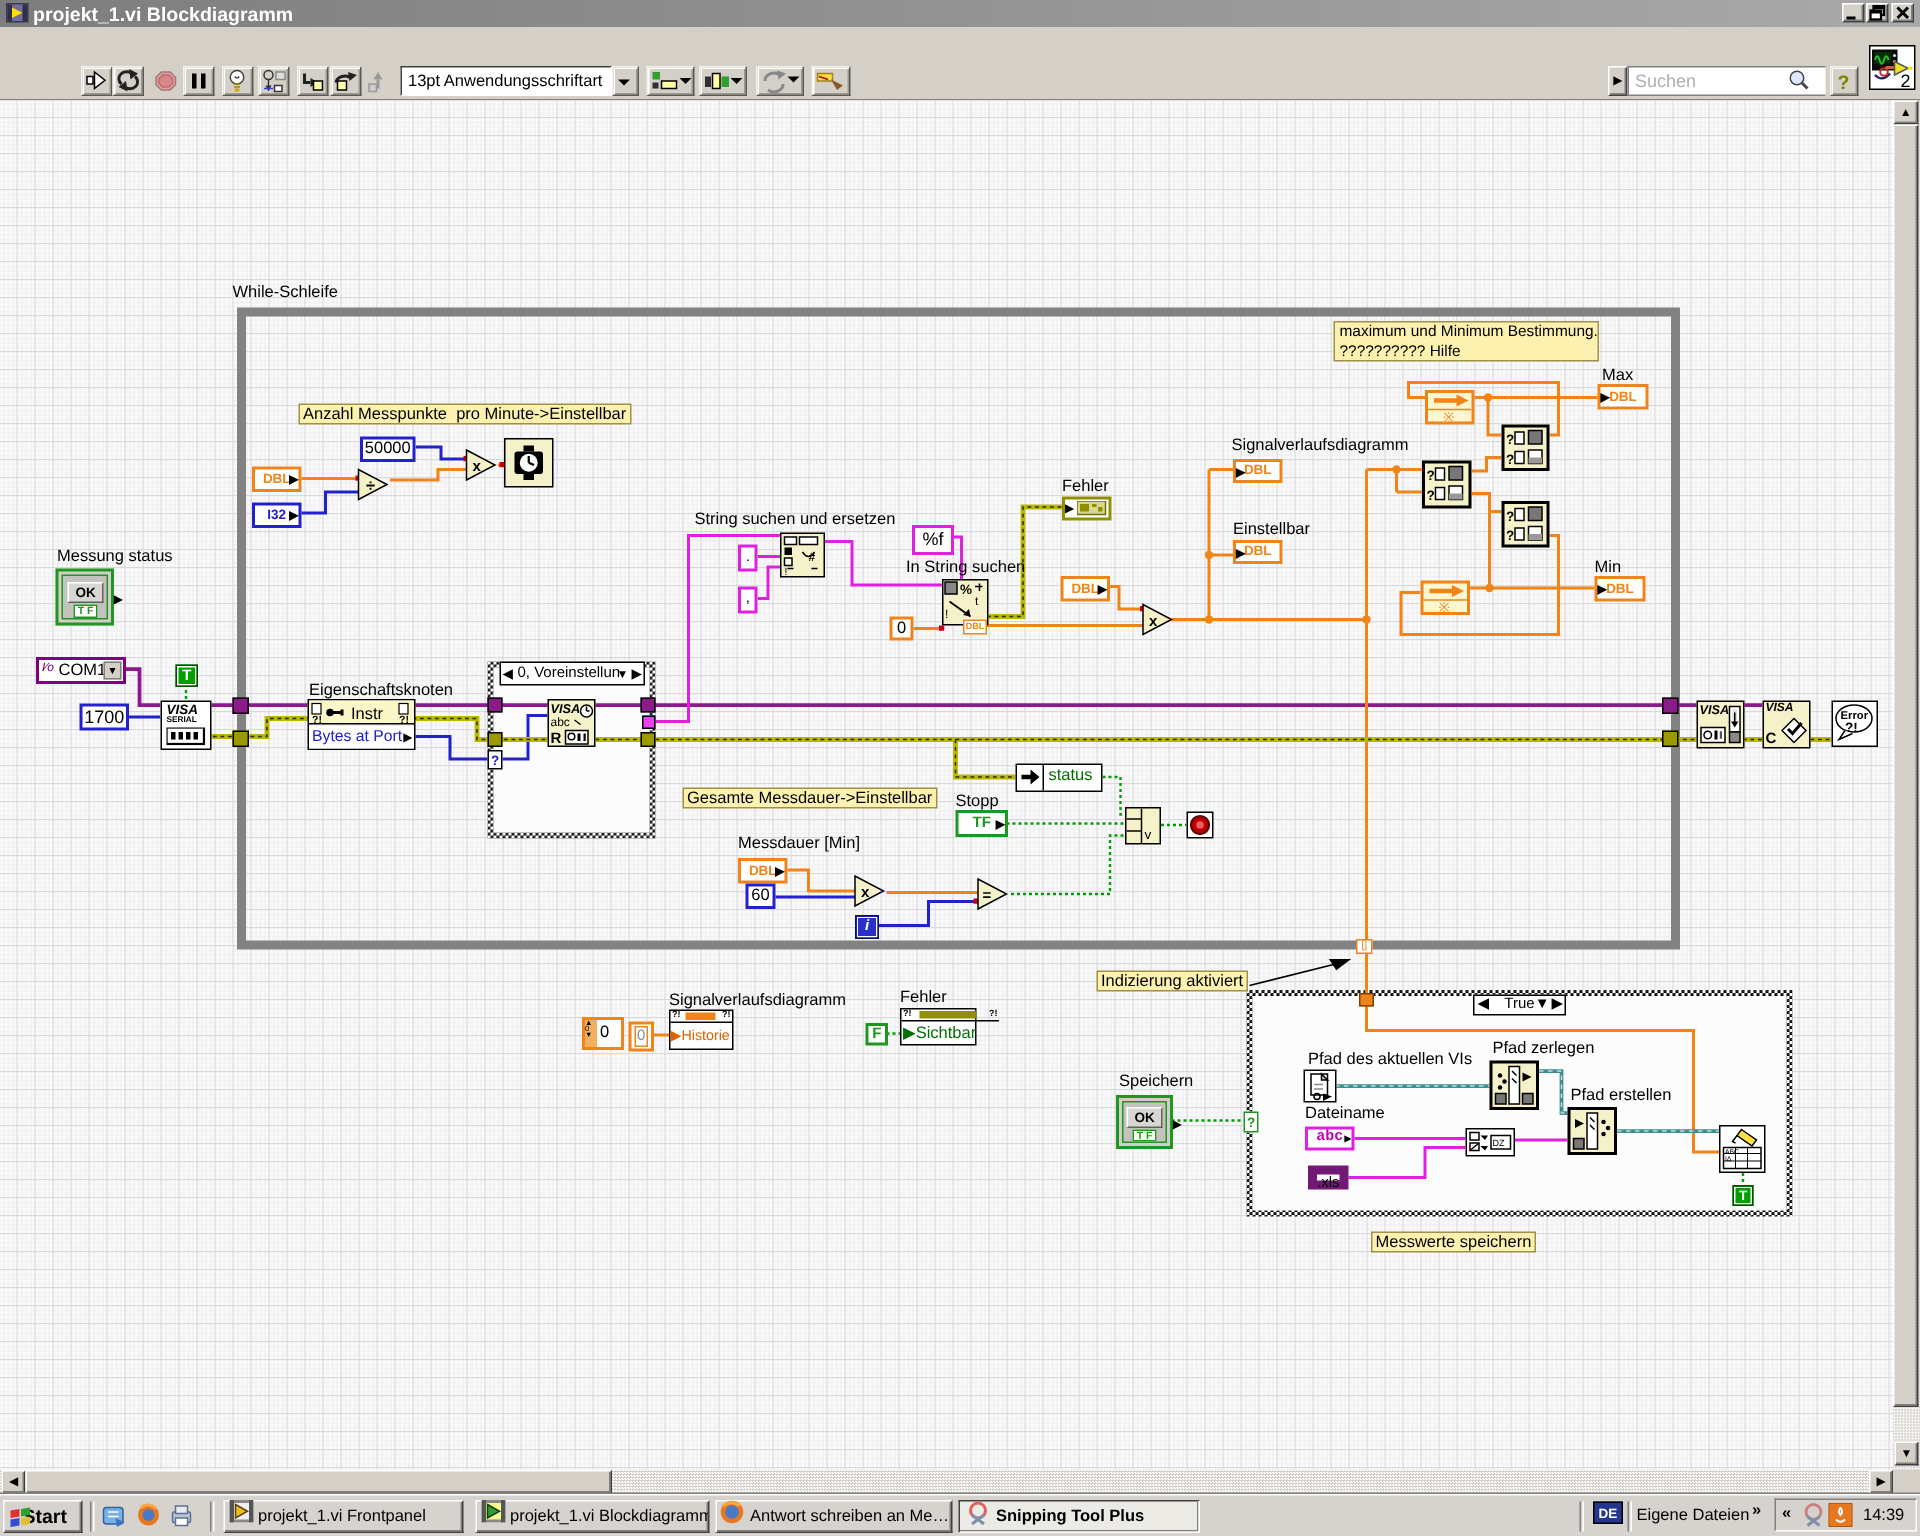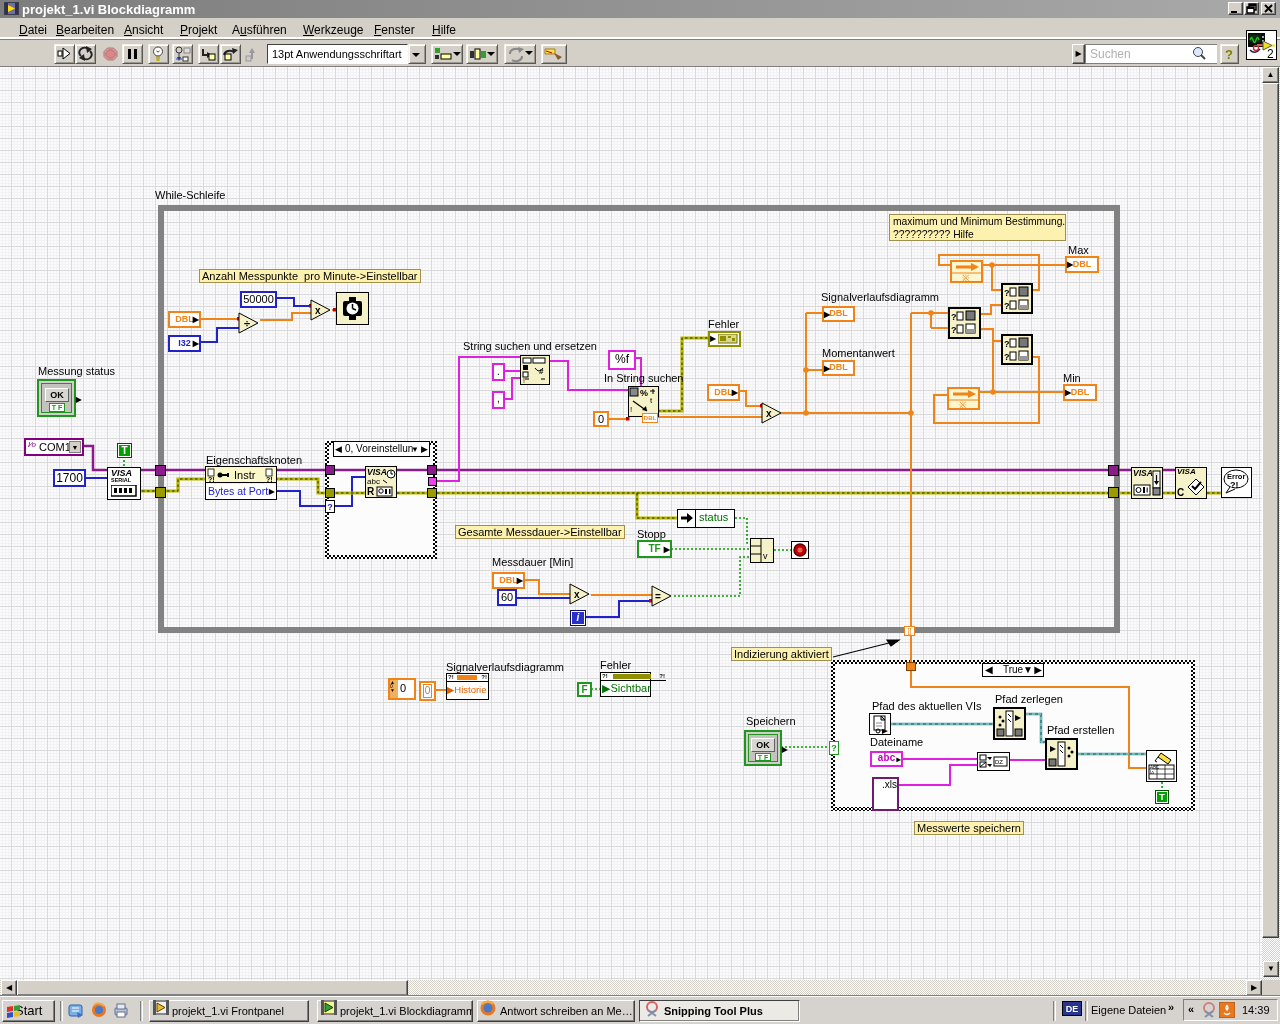--- a/index.html
+++ b/index.html
@@ -58,30 +58,20 @@
           <rect x="2" y="4" width="7" height="2" fill="#000"></rect>
         </svg>
       </span>
     <span class="wbtn" style="left:1261px">
         <svg width="13" height="11">
           <path d="M3,2 L10,9 M10,2 L3,9" stroke="#000" stroke-width="2"></path>
         </svg>
       </span>
   </div>
 
-  <div id="menu" class="abs">
-    <span style="left:19px"><u>D</u>atei</span>
-    <span style="left:56px"><u>B</u>earbeiten</span>
-    <span style="left:124px"><u>A</u>nsicht</span>
-    <span style="left:180px"><u>P</u>rojekt</span>
-    <span style="left:232px">A<u>u</u>sführen</span>
-    <span style="left:303px"><u>W</u>erkzeuge</span>
-    <span style="left:374px"><u>F</u>enster</span>
-    <span style="left:432px"><u>H</u>ilfe</span>
-  </div>
 
   <div id="tbar" class="abs">
     <span class="tb" style="left:54px">
         <svg width="19" height="18">
           <rect x="3" y="6" width="4" height="5" fill="#fff" stroke="#000"></rect>
           <polygon points="8,3 8,14 15,8.5" fill="#fff" stroke="#000"></polygon>
         </svg>
       </span>
     <span class="tb" style="left:75px">
         <svg width="19" height="18">
@@ -214,21 +204,21 @@
   <div class="thumb" style="left:1262px;top:83px;width:17px;height:855px"></div>
   <span class="sbtn" style="left:1263px;top:961px;width:16px;height:16px">▼</span>
 
   <div class="abs sb dither" style="left:0;top:980px;width:1262px;height:16px"></div>
   <span class="sbtn" style="left:1px;top:980px;width:16px;height:16px">◀</span>
   <div class="thumb" style="left:17px;top:980px;width:391px;height:16px"></div>
   <span class="sbtn" style="left:1246px;top:980px;width:16px;height:16px">▶</span>
   <div class="abs sb" style="left:1262px;top:980px;width:18px;height:16px"></div>
 
   <div id="task" class="abs">
-    <span class="tkb" style="left:2px;width:53px;font-weight:normal;font-size:13px;padding-left:12px">
+    <span class="tkb" style="left:2px;width:53px;font-weight:bold;font-size:13px;padding-left:12px">
       <svg width="16" height="16" style="left:3px;top:3px">
           <polygon points="1,3 7,2 7,7 1,8" fill="#e03030"></polygon>
           <polygon points="8,2 14,1 14,6 8,7" fill="#30a030"></polygon>
           <polygon points="1,9 7,8 7,13 1,14" fill="#3050d0"></polygon>
           <polygon points="8,8 14,7 14,12 8,13" fill="#e0c030"></polygon>
         </svg>Start</span>
     <span class="tsep" style="left:60px"></span>
     <svg width="17" height="17" style="left:68px;top:5px;position:absolute">
         <rect x="1" y="3" width="13" height="11" rx="2" fill="#7ab0e8" stroke="#3060a0"></rect>
         <path d="M4,6 h7 M4,9 h7" stroke="#fff"></path>
@@ -360,21 +350,21 @@
     </svg>
 
     <span class="lbl" style="left:155px;top:189px">While-Schleife</span>
     <span class="lbl" style="left:38px;top:365px">Messung status</span>
     <span class="lbl" style="left:206px;top:454px">Eigenschaftsknoten</span>
     <span class="ylbl" style="left:199px;top:269px">Anzahl Messpunkte&nbsp; pro Minute-&gt;Einstellbar</span>
     <span class="lbl" style="left:463px;top:340px">String suchen und ersetzen</span>
     <span class="lbl" style="left:604px;top:372px">In String suchen</span>
     <span class="lbl" style="left:708px;top:318px">Fehler</span>
     <span class="lbl" style="left:821px;top:291px">Signalverlaufsdiagramm</span>
-    <span class="lbl" style="left:822px;top:347px">Momentanwert</span>
+    <span class="lbl" style="left:822px;top:347px">Einstellbar</span>
     <span class="lbl" style="left:1068px;top:244px">Max</span>
     <span class="lbl" style="left:1063px;top:372px">Min</span>
     <span class="ylbl" style="left:455px;top:525px">Gesamte Messdauer-&gt;Einstellbar</span>
     <span class="lbl" style="left:637px;top:528px">Stopp</span>
     <span class="lbl" style="left:492px;top:556px">Messdauer [Min]</span>
     <span class="lbl" style="left:446px;top:661px">Signalverlaufsdiagramm</span>
     <span class="lbl" style="left:600px;top:659px">Fehler</span>
     <span class="lbl" style="left:746px;top:715px">Speichern</span>
     <span class="ylbl" style="left:731px;top:647px">Indizierung aktiviert</span>
     <span class="lbl" style="left:872px;top:700px">Pfad des aktuellen VIs</span>
@@ -701,21 +691,21 @@
           <rect x="11" y="2" width="7" height="24" fill="#fff" stroke="#000"></rect>
           <rect x="2" y="19" width="7" height="7" fill="#777" stroke="#000"></rect>
           <circle cx="22" cy="8" r="1.5" fill="#000"></circle>
           <circle cx="25" cy="12" r="1.5" fill="#000"></circle>
           <circle cx="22" cy="16" r="1.5" fill="#000"></circle>
           <polygon points="3,6 9,9 3,12" fill="#000"></polygon>
           <path d="M13,5 l3,3 M13,10 l3,3" stroke="#000"></path>
         </svg>
       </div>
     <div class="abs" style="left:870px;top:751px;width:33px;height:16px;border:2px solid #e020e0;background:#fff;color:#c000c0;font-weight:bold;font-size:10px;text-align:center;line-height:11px;font-family:'Liberation Mono',monospace">abc<span style="position:absolute;right:0px;top:1px;color:#000;font-size:8px">▶</span></div>
-    <div class="abs" style="left:872px;top:777px;width:27px;height:34px;border:2px solid #701a75;background:#fff;font-size:10px;text-align:right;line-height:11px">.xls</div>
+    <div class="abs" style="left:872px;top:777px;width:27px;height:16px;border:6px solid #701a75;background:#fff;font-size:10px;text-align:left;line-height:11px">.xls</div>
     <div class="wnode" style="left:977px;top:752px;width:33px;height:19px">
         <svg width="31" height="17">
           <rect x="2" y="2" width="6" height="5" fill="#fff" stroke="#000"></rect>
           <polygon points="9,4 14,4 12,7" fill="#000"></polygon>
           <rect x="2" y="9" width="6" height="5" fill="#fff" stroke="#000"></rect>
           <path d="M2,14 l6,-5" stroke="#000"></path>
           <polygon points="9,11 14,11 12,14" fill="#000"></polygon>
           <rect x="16" y="4" width="13" height="9" fill="#fff" stroke="#000"></rect>
           <text x="17" y="11" font-size="6">DZ</text>
         </svg>

